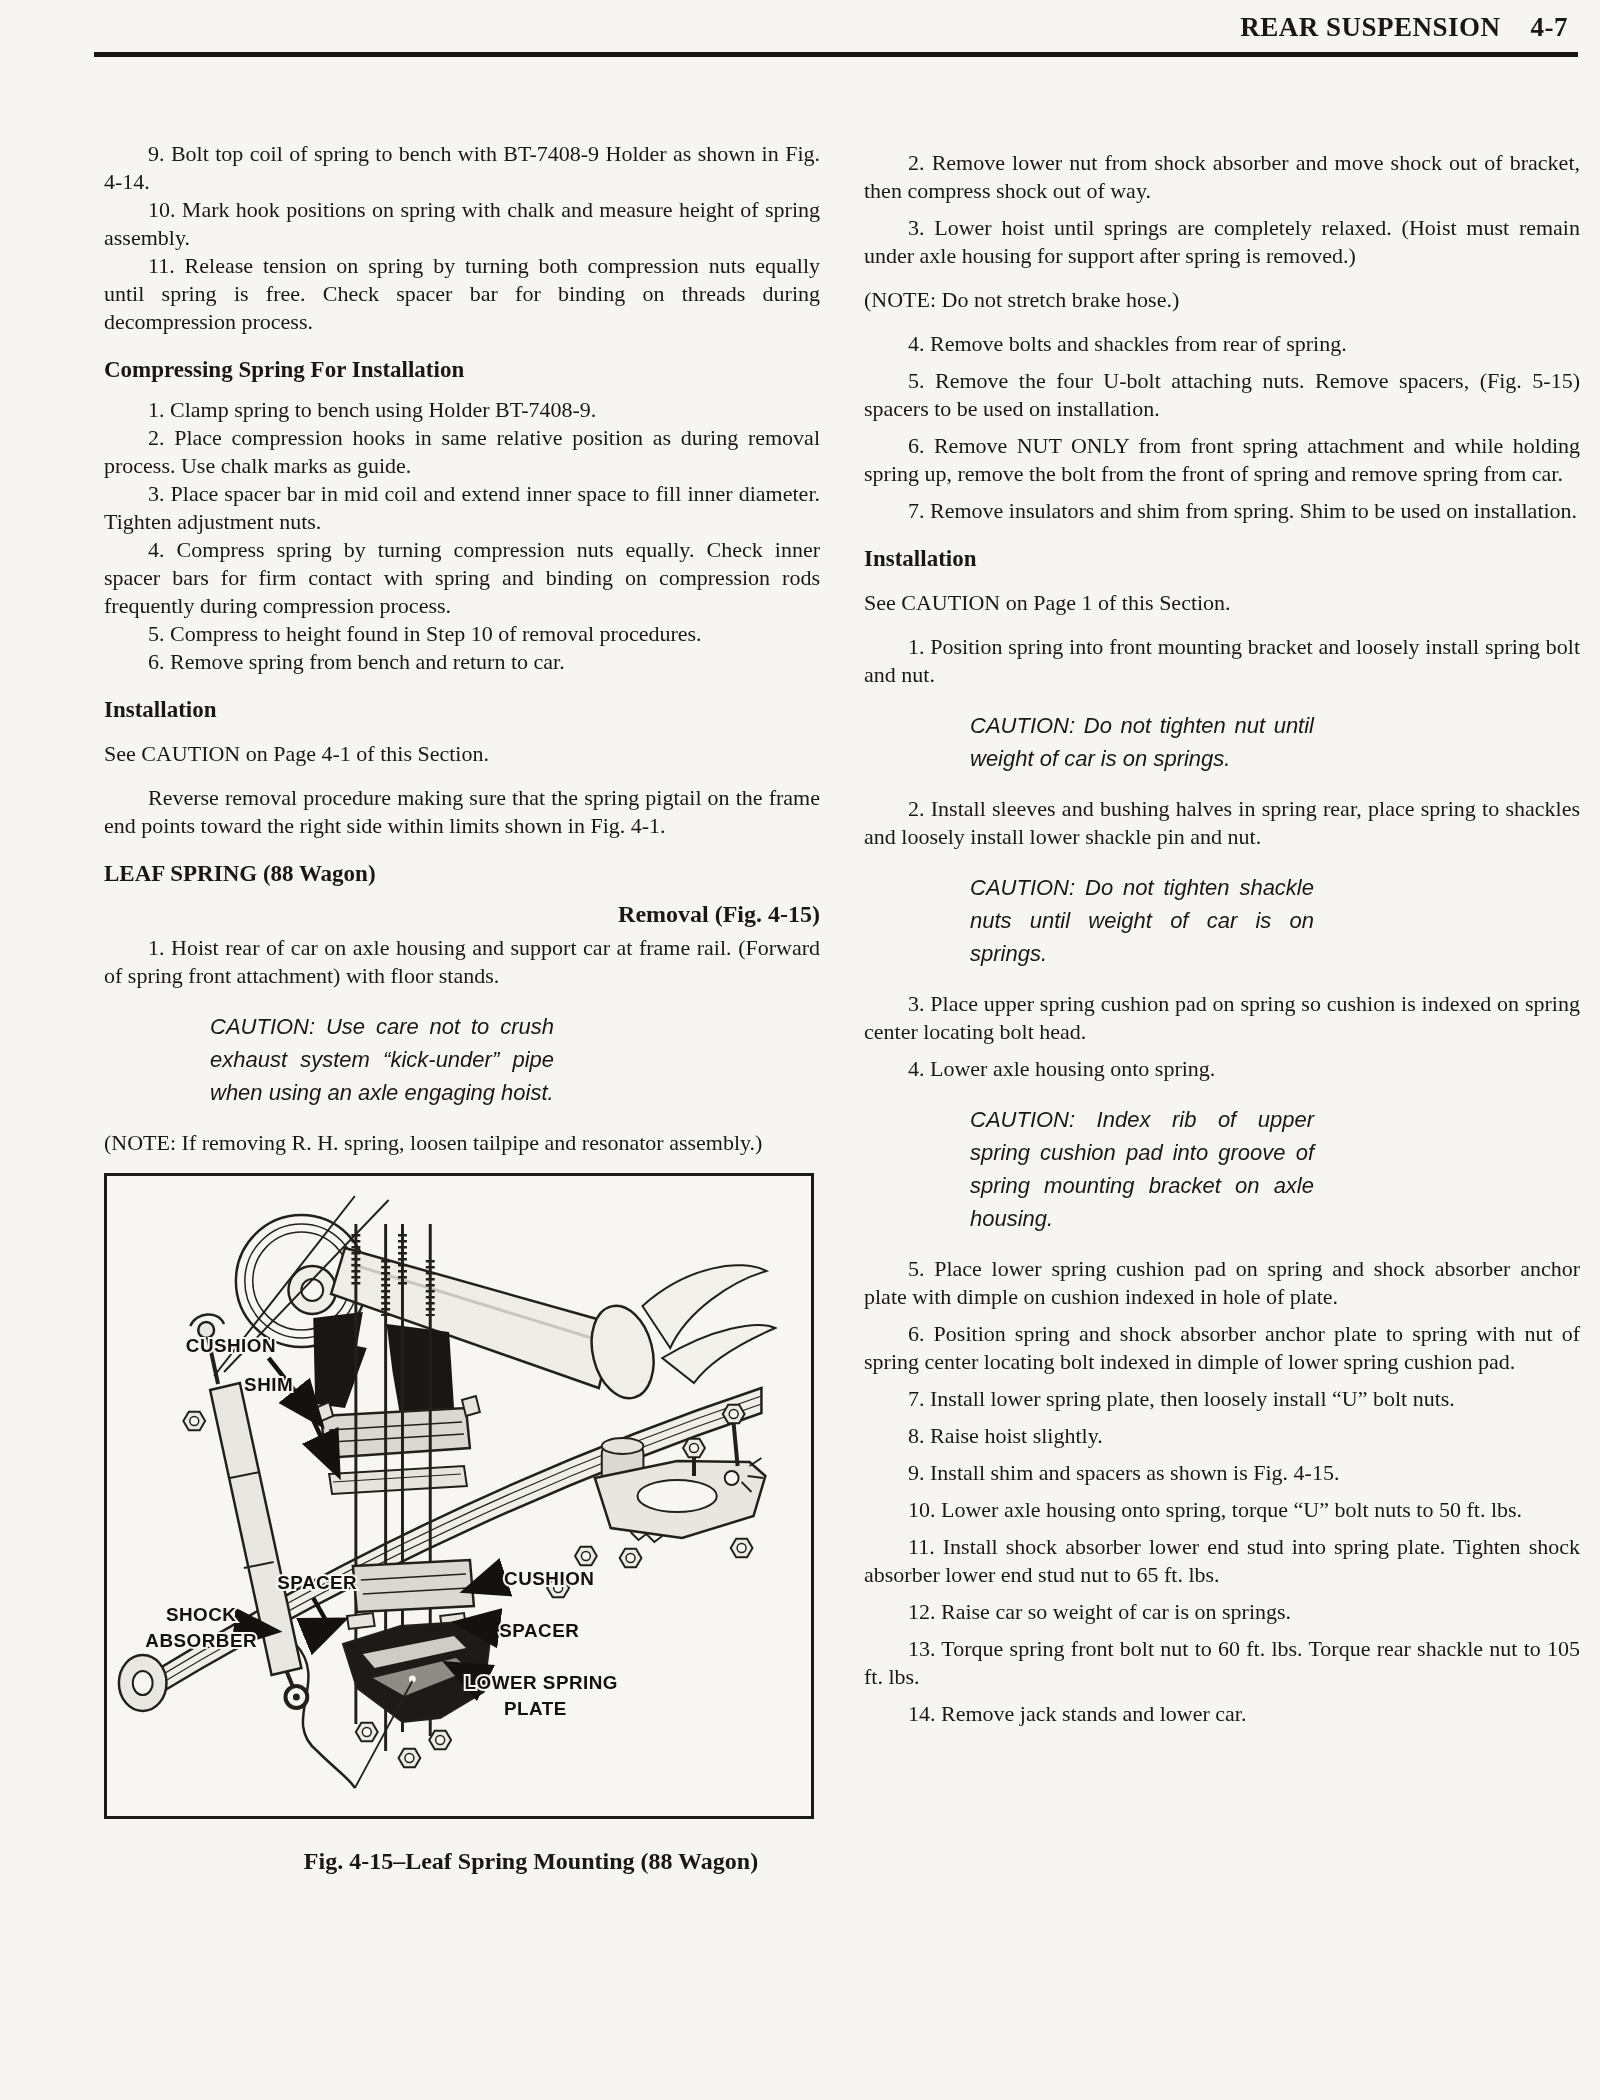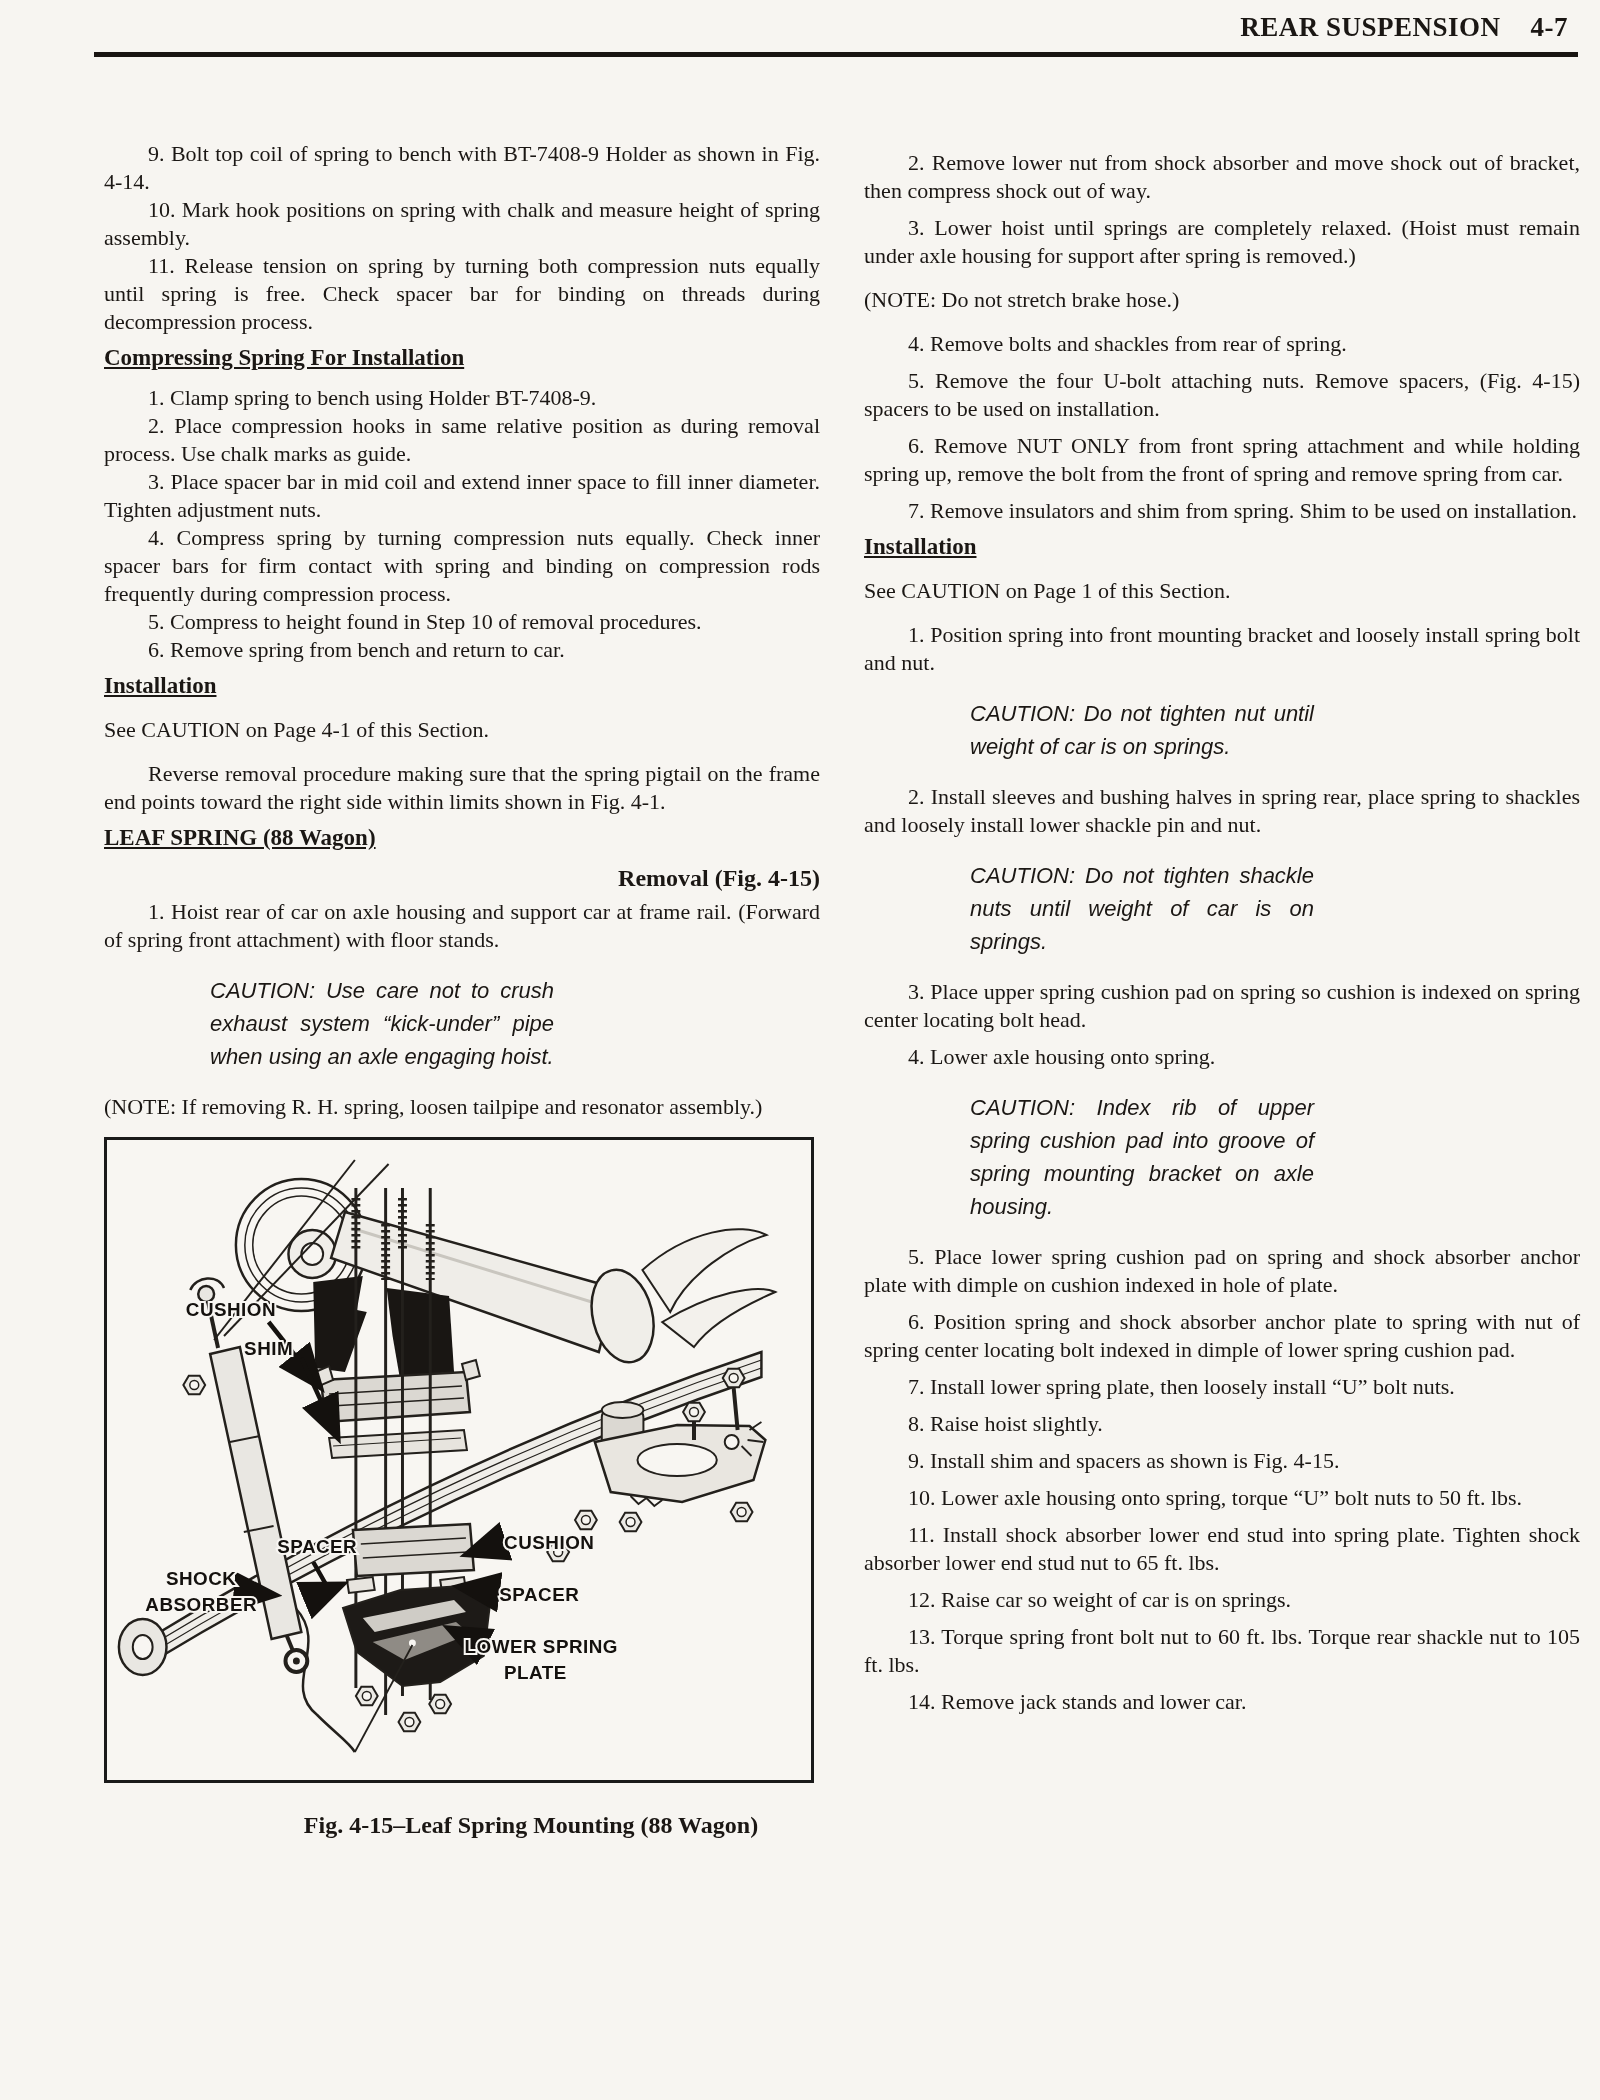--- a/index.html
+++ b/index.html
@@ -10,21 +10,21 @@
   }
   .hdr{position:absolute;top:12px;right:32px;font-weight:bold;font-size:27px;letter-spacing:.5px;}
   .hdr .pg{margin-left:30px;}
   .rule{position:absolute;left:94px;top:52px;width:1484px;height:5px;background:#191512;}
   .col{position:absolute;top:140px;width:716px;font-size:22px;line-height:28px;text-align:justify;}
   .col-left{left:104px;}
   .col-right{left:864px;}
   .blk{margin:0;}
   p.step{margin:0;text-indent:44px;}
   .col-right p.step{margin-top:9px;}
-  h3.heading{font-size:23px;font-weight:bold;margin:8px 0 12px;text-align:left;text-decoration:underline;}
+  h3.heading{font-size:23px;font-weight:bold;margin:20px 0 12px;text-align:left;}
   h4.subheading{font-size:24px;font-weight:bold;margin:8px 0 6px;text-align:right;}
   p.para{margin:16px 0;}
   p.note{margin:16px 0;}
   p.caution{
     font-family:"Liberation Sans", sans-serif;font-style:italic;
     font-size:22px;line-height:33px;margin:20px 266px 20px 106px;
   }
   figure.fig{margin:12px 0 0 0;padding:0;width:854px;}
   .figframe{width:710px;height:646px;box-sizing:border-box;border:3px solid #1a1a1a;background:#f8f6f2;}
   figcaption{font-weight:bold;font-size:24px;text-align:center;margin-top:28px;}
@@ -229,21 +229,21 @@
     <figcaption>Fig. 4-15–Leaf Spring Mounting (88 Wagon)</figcaption>
   </figure>
 </div>
 
 <div class="col col-right">
   <div>
       <p class="blk step">2. Remove lower nut from shock absorber and move shock out of bracket, then compress shock out of way.</p>
       <p class="blk step">3. Lower hoist until springs are completely relaxed. (Hoist must remain under axle housing for support after spring is removed.)</p>
       <p class="blk note">(NOTE: Do not stretch brake hose.)</p>
       <p class="blk step">4. Remove bolts and shackles from rear of spring.</p>
-      <p class="blk step">5. Remove the four U-bolt attaching nuts. Remove spacers, (Fig. 4-15) spacers to be used on installation.</p>
+      <p class="blk step">5. Remove the four U-bolt attaching nuts. Remove spacers, (Fig. 5-15) spacers to be used on installation.</p>
       <p class="blk step">6. Remove NUT ONLY from front spring attachment and while holding spring up, remove the bolt from the front of spring and remove spring from car.</p>
       <p class="blk step">7. Remove insulators and shim from spring. Shim to be used on installation.</p>
       <h3 class="blk heading">Installation</h3>
       <p class="blk para">See CAUTION on Page 1 of this Section.</p>
       <p class="blk step">1. Position spring into front mounting bracket and loosely install spring bolt and nut.</p>
       <p class="blk caution">CAUTION: Do not tighten nut until weight of car is on springs.</p>
       <p class="blk step">2. Install sleeves and bushing halves in spring rear, place spring to shackles and loosely install lower shackle pin and nut.</p>
       <p class="blk caution">CAUTION: Do not tighten shackle nuts until weight of car is on springs.</p>
       <p class="blk step">3. Place upper spring cushion pad on spring so cushion is indexed on spring center locating bolt head.</p>
       <p class="blk step">4. Lower axle housing onto spring.</p>

